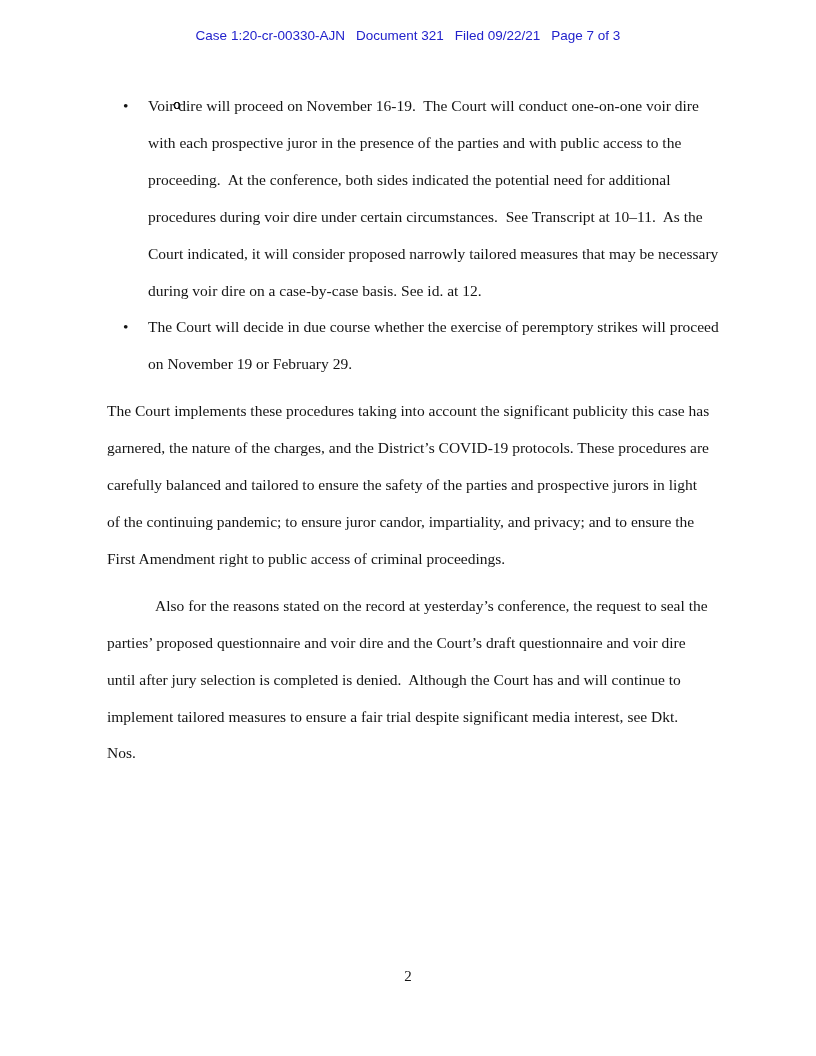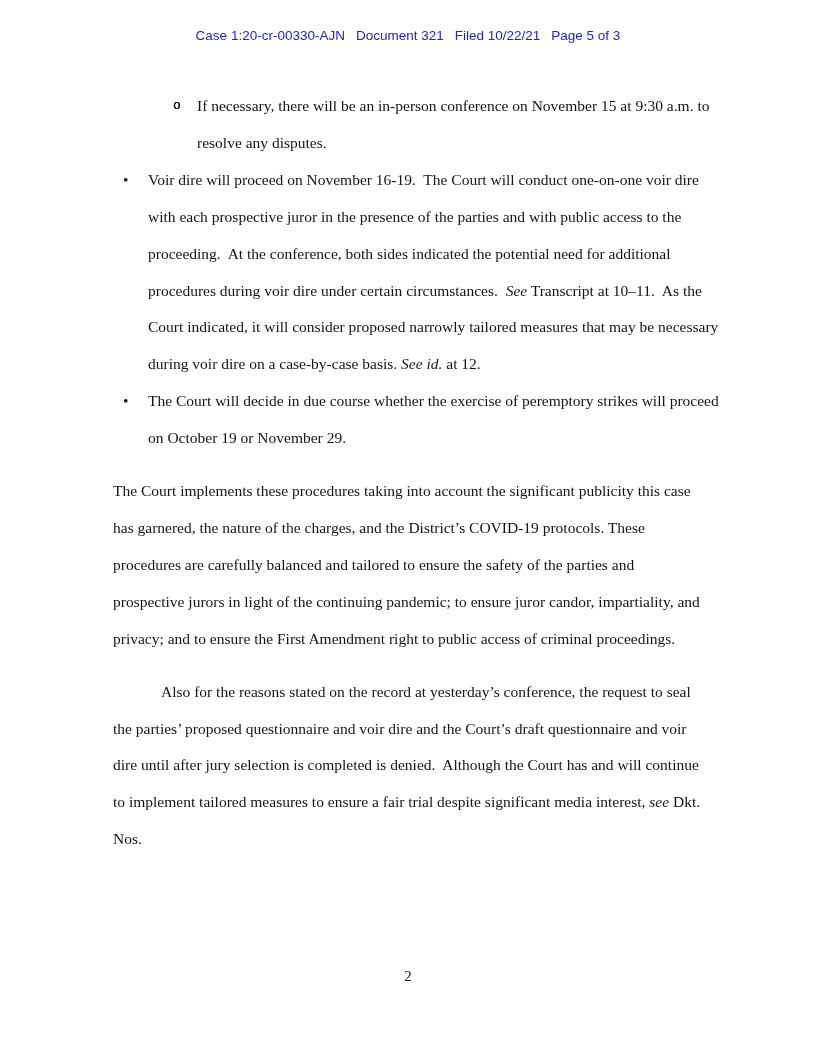--- a/index.html
+++ b/index.html
@@ -55,61 +55,60 @@
   .bullet-item {
     position: relative;
     padding-left: 51px;
   }
   .bullet-item .marker {
     position: absolute;
     left: 26px;
     top: 0;
   }
   .para {
-    margin: 16px;
+    margin: 10px;
   }
   .para.indent {
     text-indent: 48px;
   }
   .it {
-    font-style: italic;
     text-align: right;
   }
   .page-number {
     position: absolute;
     top: 968px;
     left: 0;
     width: 100%;
     text-align: center;
     font-size: 15px;
   }
 </style>
 </head>
 <body>
 
 <div class="page">
 
   <header class="stamp" style="color: rgb(34, 34, 204);">
       <span>Case 1:20-cr-00330-AJN</span>
       <span>Document 321</span>
-      <span>Filed 10/22/21</span>
-      <span>Page 5 of 3</span>
+      <span>Filed 09/22/21</span>
+      <span>Page 7 of 3</span>
     </header>
 
   <main class="content">
 
     <div class="sub-item"><span class="marker">o</span></div>
 
     <div class="sub-item"><span class="marker">o</span></div>
 
-    <div class="sub-item"><span class="marker">o</span><span class="runs"><span>If necessary, there will be an in-person conference on November 15 at 9:30 a.m. to resolve any disputes.</span></span></div>
+    <div class="sub-item"><span class="marker">o</span></div>
 
     <div class="bullet-item"><span class="marker">•</span><span class="runs"><span>Voir dire will proceed on November 16-19.  The Court will conduct one-on-one voir dire with each prospective juror in the presence of the parties and with public access to the proceeding.  At the conference, both sides indicated the potential need for additional procedures during voir dire under certain circumstances.  </span><span class="it">See</span><span> Transcript at 10–11.  As the Court indicated, it will consider proposed narrowly tailored measures that may be necessary during voir dire on a case-by-case basis. </span><span class="it">See id.</span><span> at 12.</span></span></div>
 
-    <div class="bullet-item"><span class="marker">•</span><span class="runs"><span>The Court will decide in due course whether the exercise of peremptory strikes will proceed on October 19 or November 29.</span></span></div>
+    <div class="bullet-item"><span class="marker">•</span><span class="runs"><span>The Court will decide in due course whether the exercise of peremptory strikes will proceed on November 19 or February 29.</span></span></div>
 
     <p class="para"><span>The Court implements these procedures taking into account the significant publicity this case has garnered, the nature of the charges, and the District’s COVID-19 protocols. These procedures are carefully balanced and tailored to ensure the safety of the parties and prospective jurors in light of the continuing pandemic; to ensure juror candor, impartiality, and privacy; and to ensure the First Amendment right to public access of criminal proceedings.</span></p>
 
     <p class="para indent"><span>Also for the reasons stated on the record at yesterday’s conference, the request to seal the parties’ proposed questionnaire and voir dire and the Court’s draft questionnaire and voir dire until after jury selection is completed is denied.  Although the Court has and will continue to implement tailored measures to ensure a fair trial despite significant media interest, </span><span class="it">see</span><span> Dkt. Nos.</span></p>
 
   </main>
 
   <footer class="page-number">2</footer>
 
 </div>

